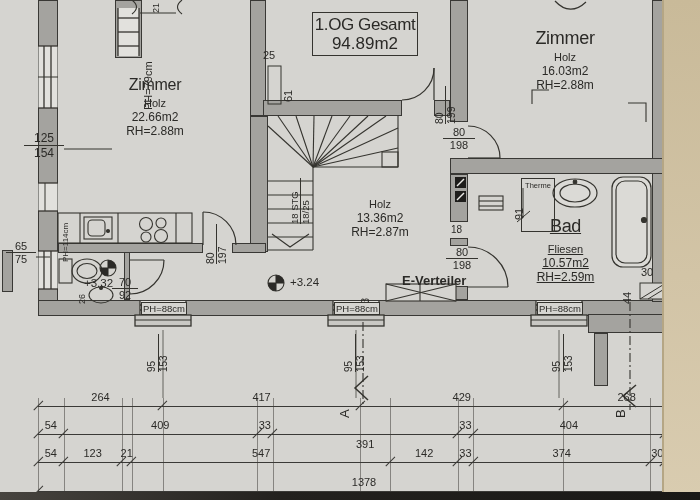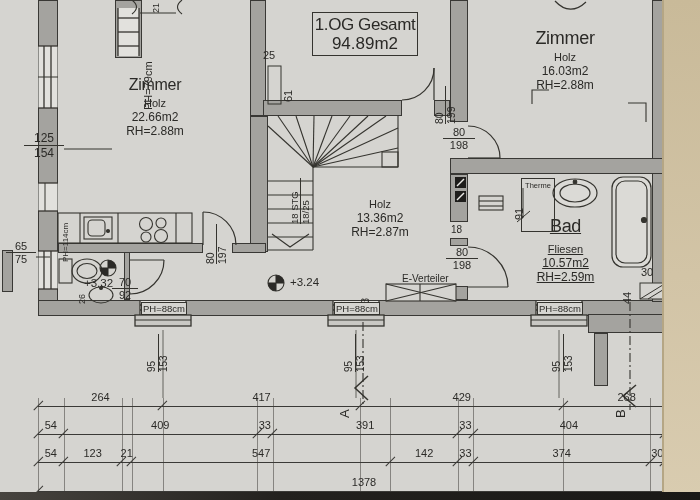--- a/index.html
+++ b/index.html
@@ -370,21 +370,21 @@
   <div class="vpair" style="left:290px;top:178px;height:46px;font-size:9.5px;">
     <span class="vtext">18 STG</span>
     <span class="bar"></span>
     <span class="vtext">18/25</span>
   </div>
 
   <div style="position:absolute;z-index:8;left:474px;top:178px;width:34px;height:54px;border:1.3px solid #35342f;box-sizing:border-box;margin-left:47px;">
     <div style="font-size:7.5px;text-align:center;line-height:13px;">Therme</div>
   </div>
   <div class="lbl vtext" style="left:514px;top:186px;height:34px;font-size:11px;">91</div>
-  <div class="lbl" style="left:402px;top:273px;font-size:10px;">E-Verteiler</div>
+  <div class="lbl" style="left:402px;top:273px;font-size:13px;font-weight:bold;">E-Verteiler</div>
   <div class="lbl vtext" style="left:361px;top:283px;height:26px;font-size:10px;">33</div>
 
   <div class="boxlbl" style="left:141px;top:302px;width:46px;height:13px;font-size:9.5px;line-height:11px;">PH=88cm</div>
   <div class="boxlbl" style="left:334px;top:302px;width:46px;height:13px;font-size:9.5px;line-height:11px;">PH=88cm</div>
   <div class="boxlbl" style="left:537px;top:302px;width:46px;height:13px;font-size:9.5px;line-height:11px;">PH=88cm</div>
 
   <div class="vpair" style="left:147px;top:334px;height:38px;font-size:10px;">
     <span class="vtext">95</span>
     <span class="bar"></span>
     <span class="vtext">153</span>
@@ -422,21 +422,21 @@
       <span class="tick" style="left: 57.0501px; top: 433.3px;"></span>
       <span class="tick" style="left: 250.568px; top: 433.3px;"></span>
       <span class="tick" style="left: 266.182px; top: 433.3px;"></span>
       <span class="tick" style="left: 451.184px; top: 433.3px;"></span>
       <span class="tick" style="left: 466.798px; top: 433.3px;"></span>
       <span class="tick" style="left: 657.95px; top: 433.3px;"></span>
       <span class="tick" style="left: 683.5px; top: 433.3px;"></span>
       <span class="dimlabel" style="left: 50.775px; top: 419px;">54</span>
       <span class="dimlabel" style="left: 160.309px; top: 419px;">409</span>
       <span class="dimlabel" style="left: 264.875px; top: 419px;">33</span>
-      <span class="dimlabel" style="left: 365.183px; top: 419px; text-align: right;">391</span>
+      <span class="dimlabel" style="left: 365.183px; top: 438px; text-align: right;">391</span>
       <span class="dimlabel" style="left: 465.491px; top: 419px;">33</span>
       <span class="dimlabel" style="left: 568.874px; top: 419px;">404</span>
       <span class="dimlabel" style="left: 677.225px; top: 419px;">54</span>
       <div class="dimline" style="left: 38px; top: 462px; width: 652px;"></div>
       <span class="tick" style="left: 31.5px; top: 461.3px;"></span>
       <span class="tick" style="left: 57.0501px; top: 461.3px;"></span>
       <span class="tick" style="left: 115.247px; top: 461.3px;"></span>
       <span class="tick" style="left: 125.184px; top: 461.3px;"></span>
       <span class="tick" style="left: 383.996px; top: 461.3px;"></span>
       <span class="tick" style="left: 451.184px; top: 461.3px;"></span>

